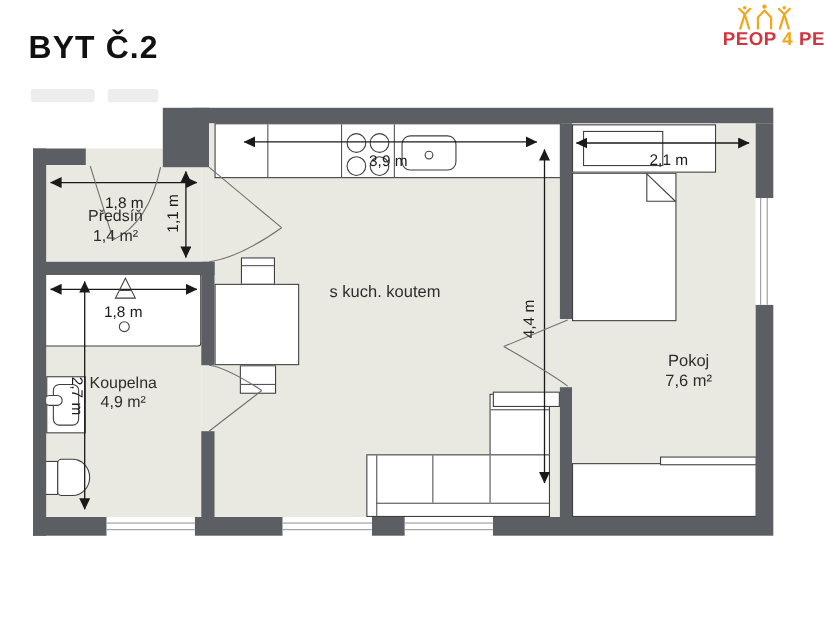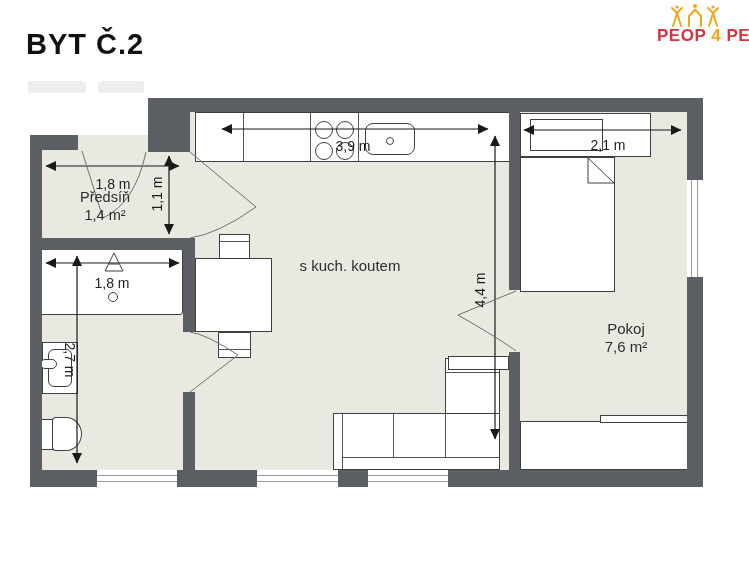--- a/index.html
+++ b/index.html
@@ -162,20 +162,24 @@
       <path d="M109,264 L119,264"></path>
       <path d="M588,158 L614,183 L588,183 Z" fill="#fff"></path>
     </g>
   </svg>
 
 
   <div class="room-label" style="left:105px;top:207px;">
     <div>Předsíň</div>
     <div>1,4 m²</div>
   </div>
+  <div class="room-label" style="left:112px;top:358px;">
+    <div>Koupelna</div>
+    <div>4,9 m²</div>
+  </div>
   <div class="room-label" style="left:350px;top:266px;font-size:15px;">
     <div>s kuch. koutem</div>
   </div>
   <div class="room-label" style="left:594px;top:338px;font-size:15px;margin-left:32px;">
     <div>Pokoj</div>
     <div>7,6 m²</div>
   </div>
 
   <div class="dim-label" style="left:113px;top:184px;">1,8 m</div>
   <div class="dim-label rot-ccw" style="left:157px;top:194px;">1,1 m</div>

